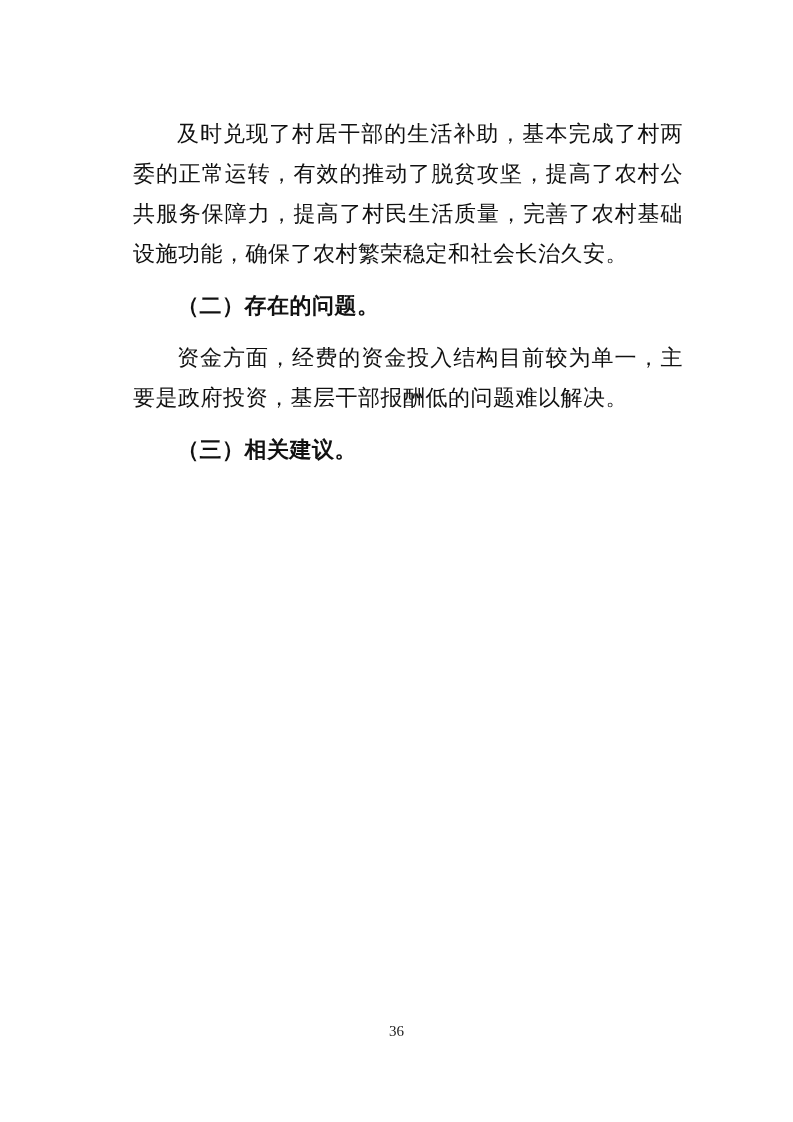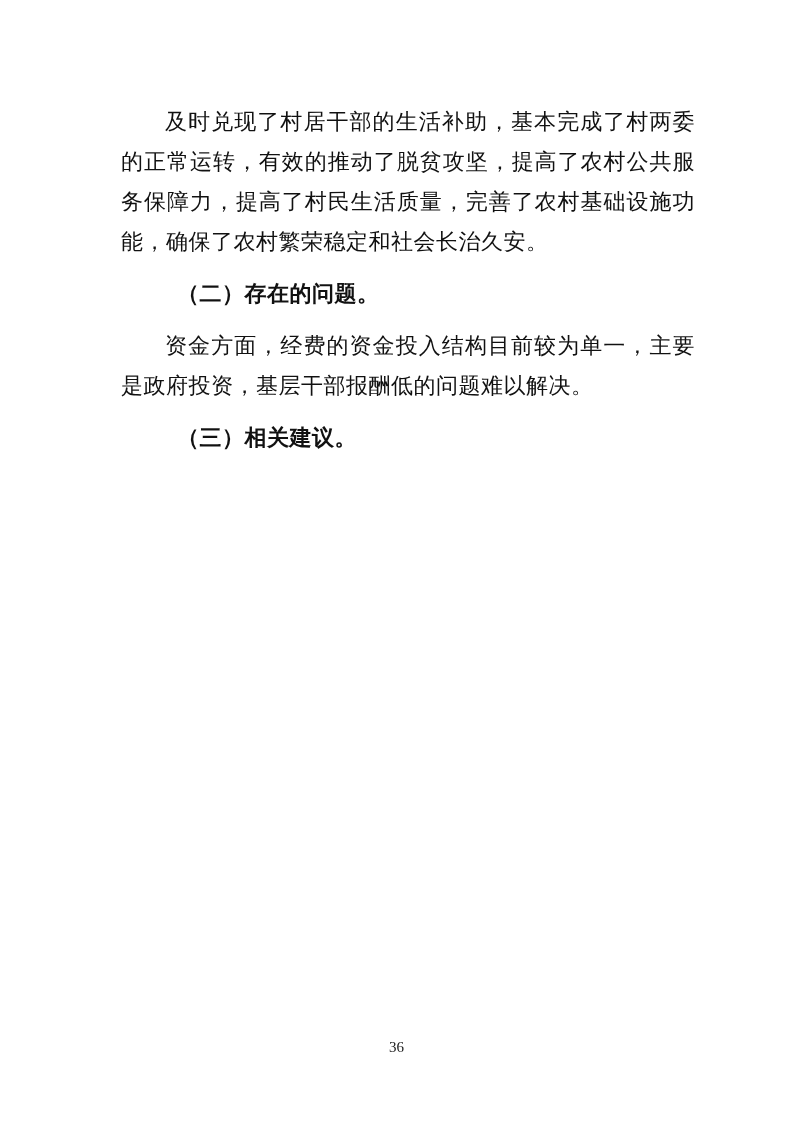--- a/index.html
+++ b/index.html
@@ -16,21 +16,21 @@
     font-family: "Liberation Serif", "DejaVu Serif", serif;
     color: #111111;
   }
   .content {
     position: absolute;
     left: 121px;
     top: 102px;
     width: 574px;
   }
   .body-para {
-    margin: 0;
+    margin: 12px;
     font-size: 22px;
     line-height: 40px;
     text-align: justify;
     text-justify: inter-ideograph;
     text-indent: 2em;
     font-weight: normal;
     letter-spacing: 0.5px;
   }
   .section-heading {
     margin: 12px;
@@ -44,21 +44,20 @@
   .page-number {
     position: absolute;
     left: 0;
     right: 0;
     top: 1022px;
     text-align: center;
     font-size: 15px;
     line-height: 18px;
     color: #222222;
     font-family: "Liberation Serif", "DejaVu Serif", serif;
-    margin-top: 16px;
   }
 </style>
 </head>
 <body>
 
 <div class="page">
   <div class="content">
     <p class="body-para">及时兑现了村居干部的生活补助，基本完成了村两委的正常运转，有效的推动了脱贫攻坚，提高了农村公共服务保障力，提高了村民生活质量，完善了农村基础设施功能，确保了农村繁荣稳定和社会长治久安。</p>
     <h3 class="section-heading">（二）存在的问题。</h3>
     <p class="body-para">资金方面，经费的资金投入结构目前较为单一，主要是政府投资，基层干部报酬低的问题难以解决。</p>

